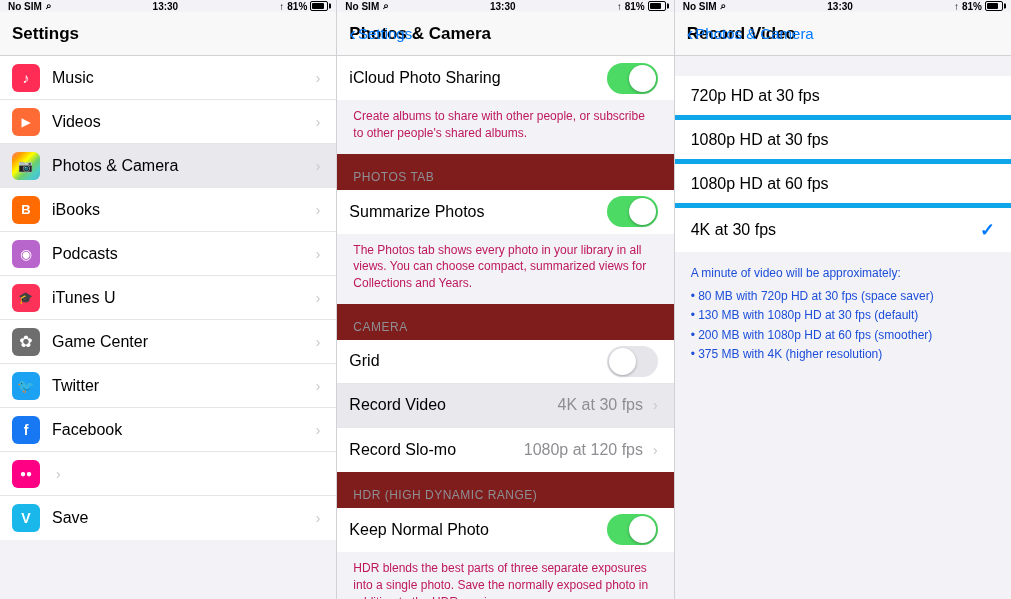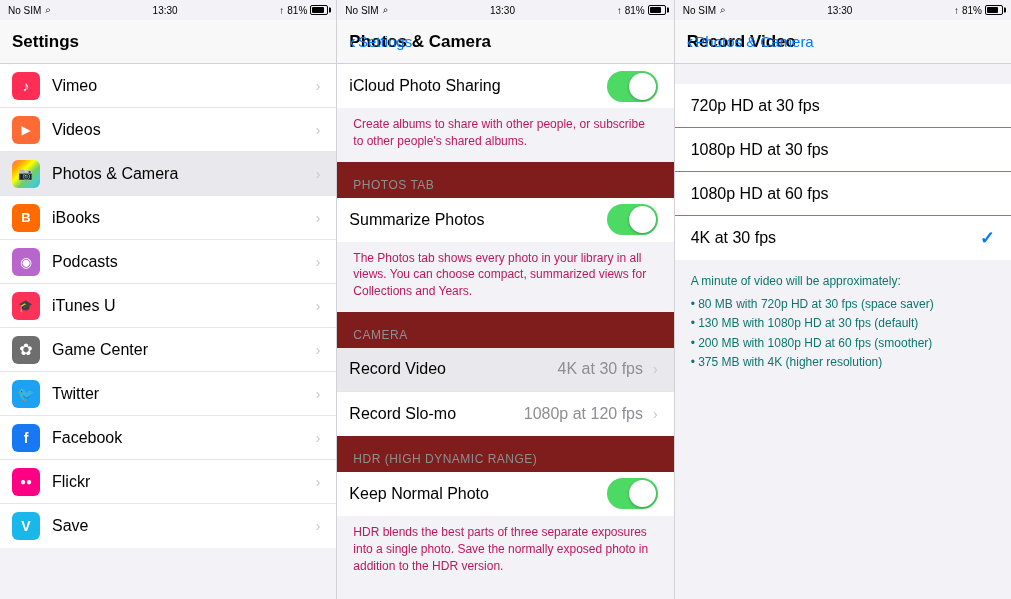--- a/index.html
+++ b/index.html
@@ -4,21 +4,21 @@
   <style>
     * { margin: 0; padding: 0; box-sizing: border-box; }
     body { font-family: -apple-system, 'Helvetica Neue', Arial, sans-serif; width: 1011px; height: 599px; overflow: hidden; display: flex; flex-direction: column; background: #f2f2f7; }
 
     
     .status-bar {
       display: flex; height: 20px; background: #f2f2f7;
     }
     .status-bar-section {
       flex: 1; display: flex; align-items: center; justify-content: space-between;
-      padding: 0 8px; font-size: 10px; font-weight: 400; color: #000;
+      padding: 0 8px; font-size: 10px; font-weight: 700; color: #000;
       border-right: 1px solid #d1d1d6;
     }
     .status-bar-section:last-child { border-right: none; }
     .status-left { display: flex; align-items: center; gap: 4px; }
     .status-right { display: flex; align-items: center; gap: 3px; }
     .battery-icon { width: 18px; height: 10px; border: 1px solid #000; border-radius: 2px; position: relative; display: flex; align-items: center; padding: 1px; }
     .battery-icon::after { content: ''; width: 2px; height: 5px; background: #000; position: absolute; right: -4px; top: 50%; transform: translateY(-50%); border-radius: 0 1px 1px 0; }
     .battery-fill { height: 100%; width: 81%; background: #000; border-radius: 1px; }
 
     
@@ -62,25 +62,25 @@
     
     .desc-text { font-size: 12px; color: #be185d; padding: 8px 16px 12px; background: #f2f2f7; line-height: 1.4; }
 
     
     .section-header { font-size: 12px; color: #8e8e93; padding: 16px 16px 6px; text-transform: uppercase; letter-spacing: 0.5px; background: #7f1d1d; }
 
     
     .panel-scroll { overflow-y: auto; flex: 1; }
 
     
-    .record-item { display: flex; align-items: center; min-height: 44px; padding: 0 16px; border-bottom: 1px solid #0ea5e9; background: #fff; cursor: pointer; }
+    .record-item { display: flex; align-items: center; min-height: 44px; padding: 0 16px; border-bottom: 5px solid #0ea5e9; background: #fff; cursor: pointer; }
     .record-item:last-child { border-bottom: none; }
     .record-label { flex: 1; font-size: 16px; color: #000; }
     .checkmark { color: #007aff; font-size: 18px; font-weight: 600; }
-    .video-desc { font-size: 12px; color: #0f766e; padding: 12px 16px; background: #f2f2f7; line-height: 1.6; }
+    .video-desc { font-size: 12px; color: #1d4ed8; padding: 12px 16px; background: #f2f2f7; line-height: 1.6; }
     .video-desc-title { margin-bottom: 4px; }
 
     
     .item-right { display: flex; align-items: center; gap: 6px; }
     .item-value { font-size: 16px; color: #8e8e93; }
 
     .icon-music { background: #ff2d55; }
     .icon-videos { background: #ff6b35; }
     .icon-ibooks { background: #ff6b00; }
     .icon-podcasts { background: #b966cc; }
@@ -142,21 +142,21 @@
 <div class="panels">
 
   <div class="panel" style="background:#f2f2f7;">
     <div class="nav-header">
       <span class="nav-title">Settings</span>
     </div>
     <div class="panel-scroll">
       <div class="list-section">
         <div class="list-item">
           <div class="item-icon icon-music" style="color:white;font-size:14px;display:flex;align-items:center;justify-content:center;">♪</div>
-          <span class="item-label">Vimeo</span>
+          <span class="item-label">Music</span>
           <span class="chevron">›</span>
         </div>
         <div class="list-item">
           <div class="item-icon icon-videos" style="color:white;font-size:12px;">▶</div>
           <span class="item-label">Videos</span>
           <span class="chevron">›</span>
         </div>
         <div class="list-item selected">
           <div class="item-icon" style="background: linear-gradient(135deg,#ff6b6b,#ffa500,#ffff00,#6bcf6b,#4ecdc4,#45b7d1);color:white;font-size:12px;">📷</div>
           <span class="item-label">Photos &amp; Camera</span>
@@ -187,21 +187,20 @@
           <span class="item-label">Twitter</span>
           <span class="chevron">›</span>
         </div>
         <div class="list-item">
           <div class="item-icon icon-facebook" style="color:white;font-size:14px;font-weight:bold;">f</div>
           <span class="item-label">Facebook</span>
           <span class="chevron">›</span>
         </div>
         <div class="list-item">
           <div class="item-icon icon-flickr" style="color:white;font-size:10px;">●●</div>
-          <span class="item-label">Flickr</span>
           <span class="chevron">›</span>
         </div>
         <div class="list-item">
           <div class="item-icon icon-vimeo" style="color:white;font-size:14px;font-weight:bold;">V</div>
           <span class="item-label">Save</span>
           <span class="chevron">›</span>
         </div>
       </div>
     </div>
   </div>
@@ -232,20 +231,26 @@
           <span class="item-label">Summarize Photos</span>
           <div class="toggle on">
               <div class="toggle-knob"></div>
             </div>
         </div>
       </div>
       <div class="desc-text">The Photos tab shows every photo in your library in all views. You can choose compact, summarized views for Collections and Years.</div>
 
       <div class="section-header">CAMERA</div>
       <div class="list-section">
+        <div class="list-item">
+          <span class="item-label">Grid</span>
+          <div class="toggle off">
+              <div class="toggle-knob"></div>
+            </div>
+        </div>
         <div class="list-item selected">
           <span class="item-label">Record Video</span>
           <div class="item-right">
             <span class="item-value">4K at 30 fps</span>
             <span class="chevron">›</span>
           </div>
         </div>
         <div class="list-item">
           <span class="item-label">Record Slo-mo</span>
           <div class="item-right">

